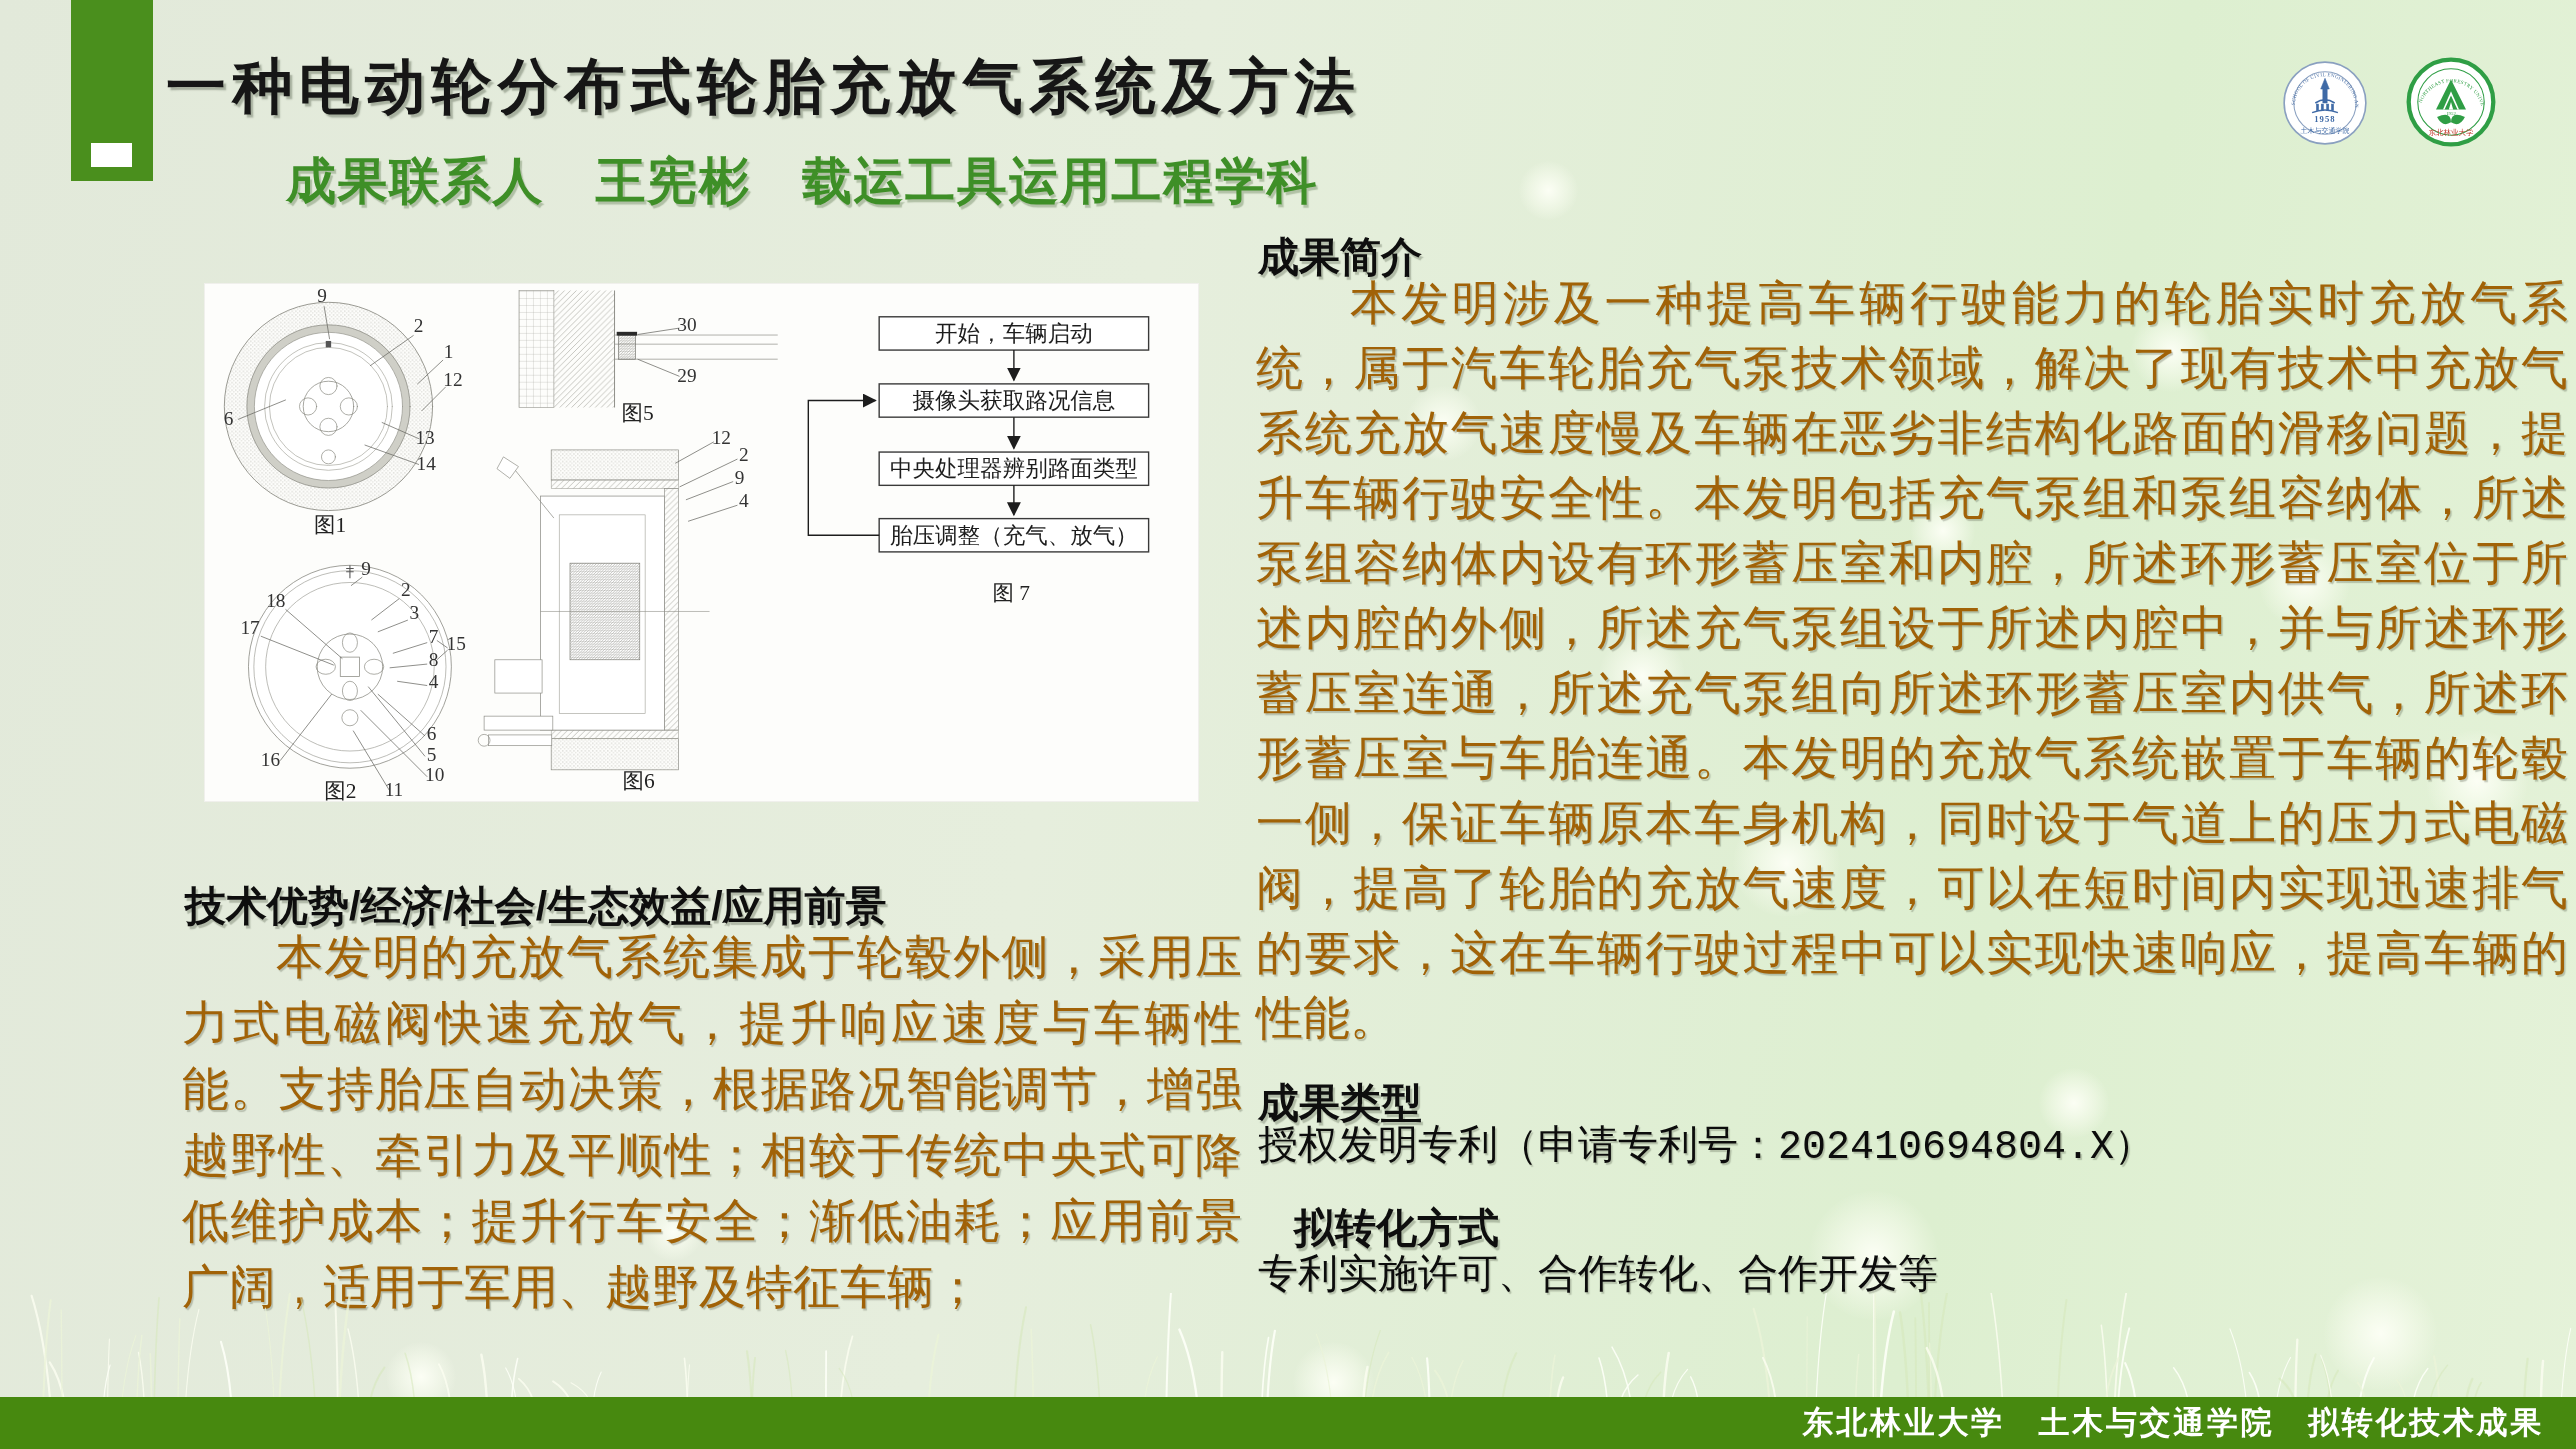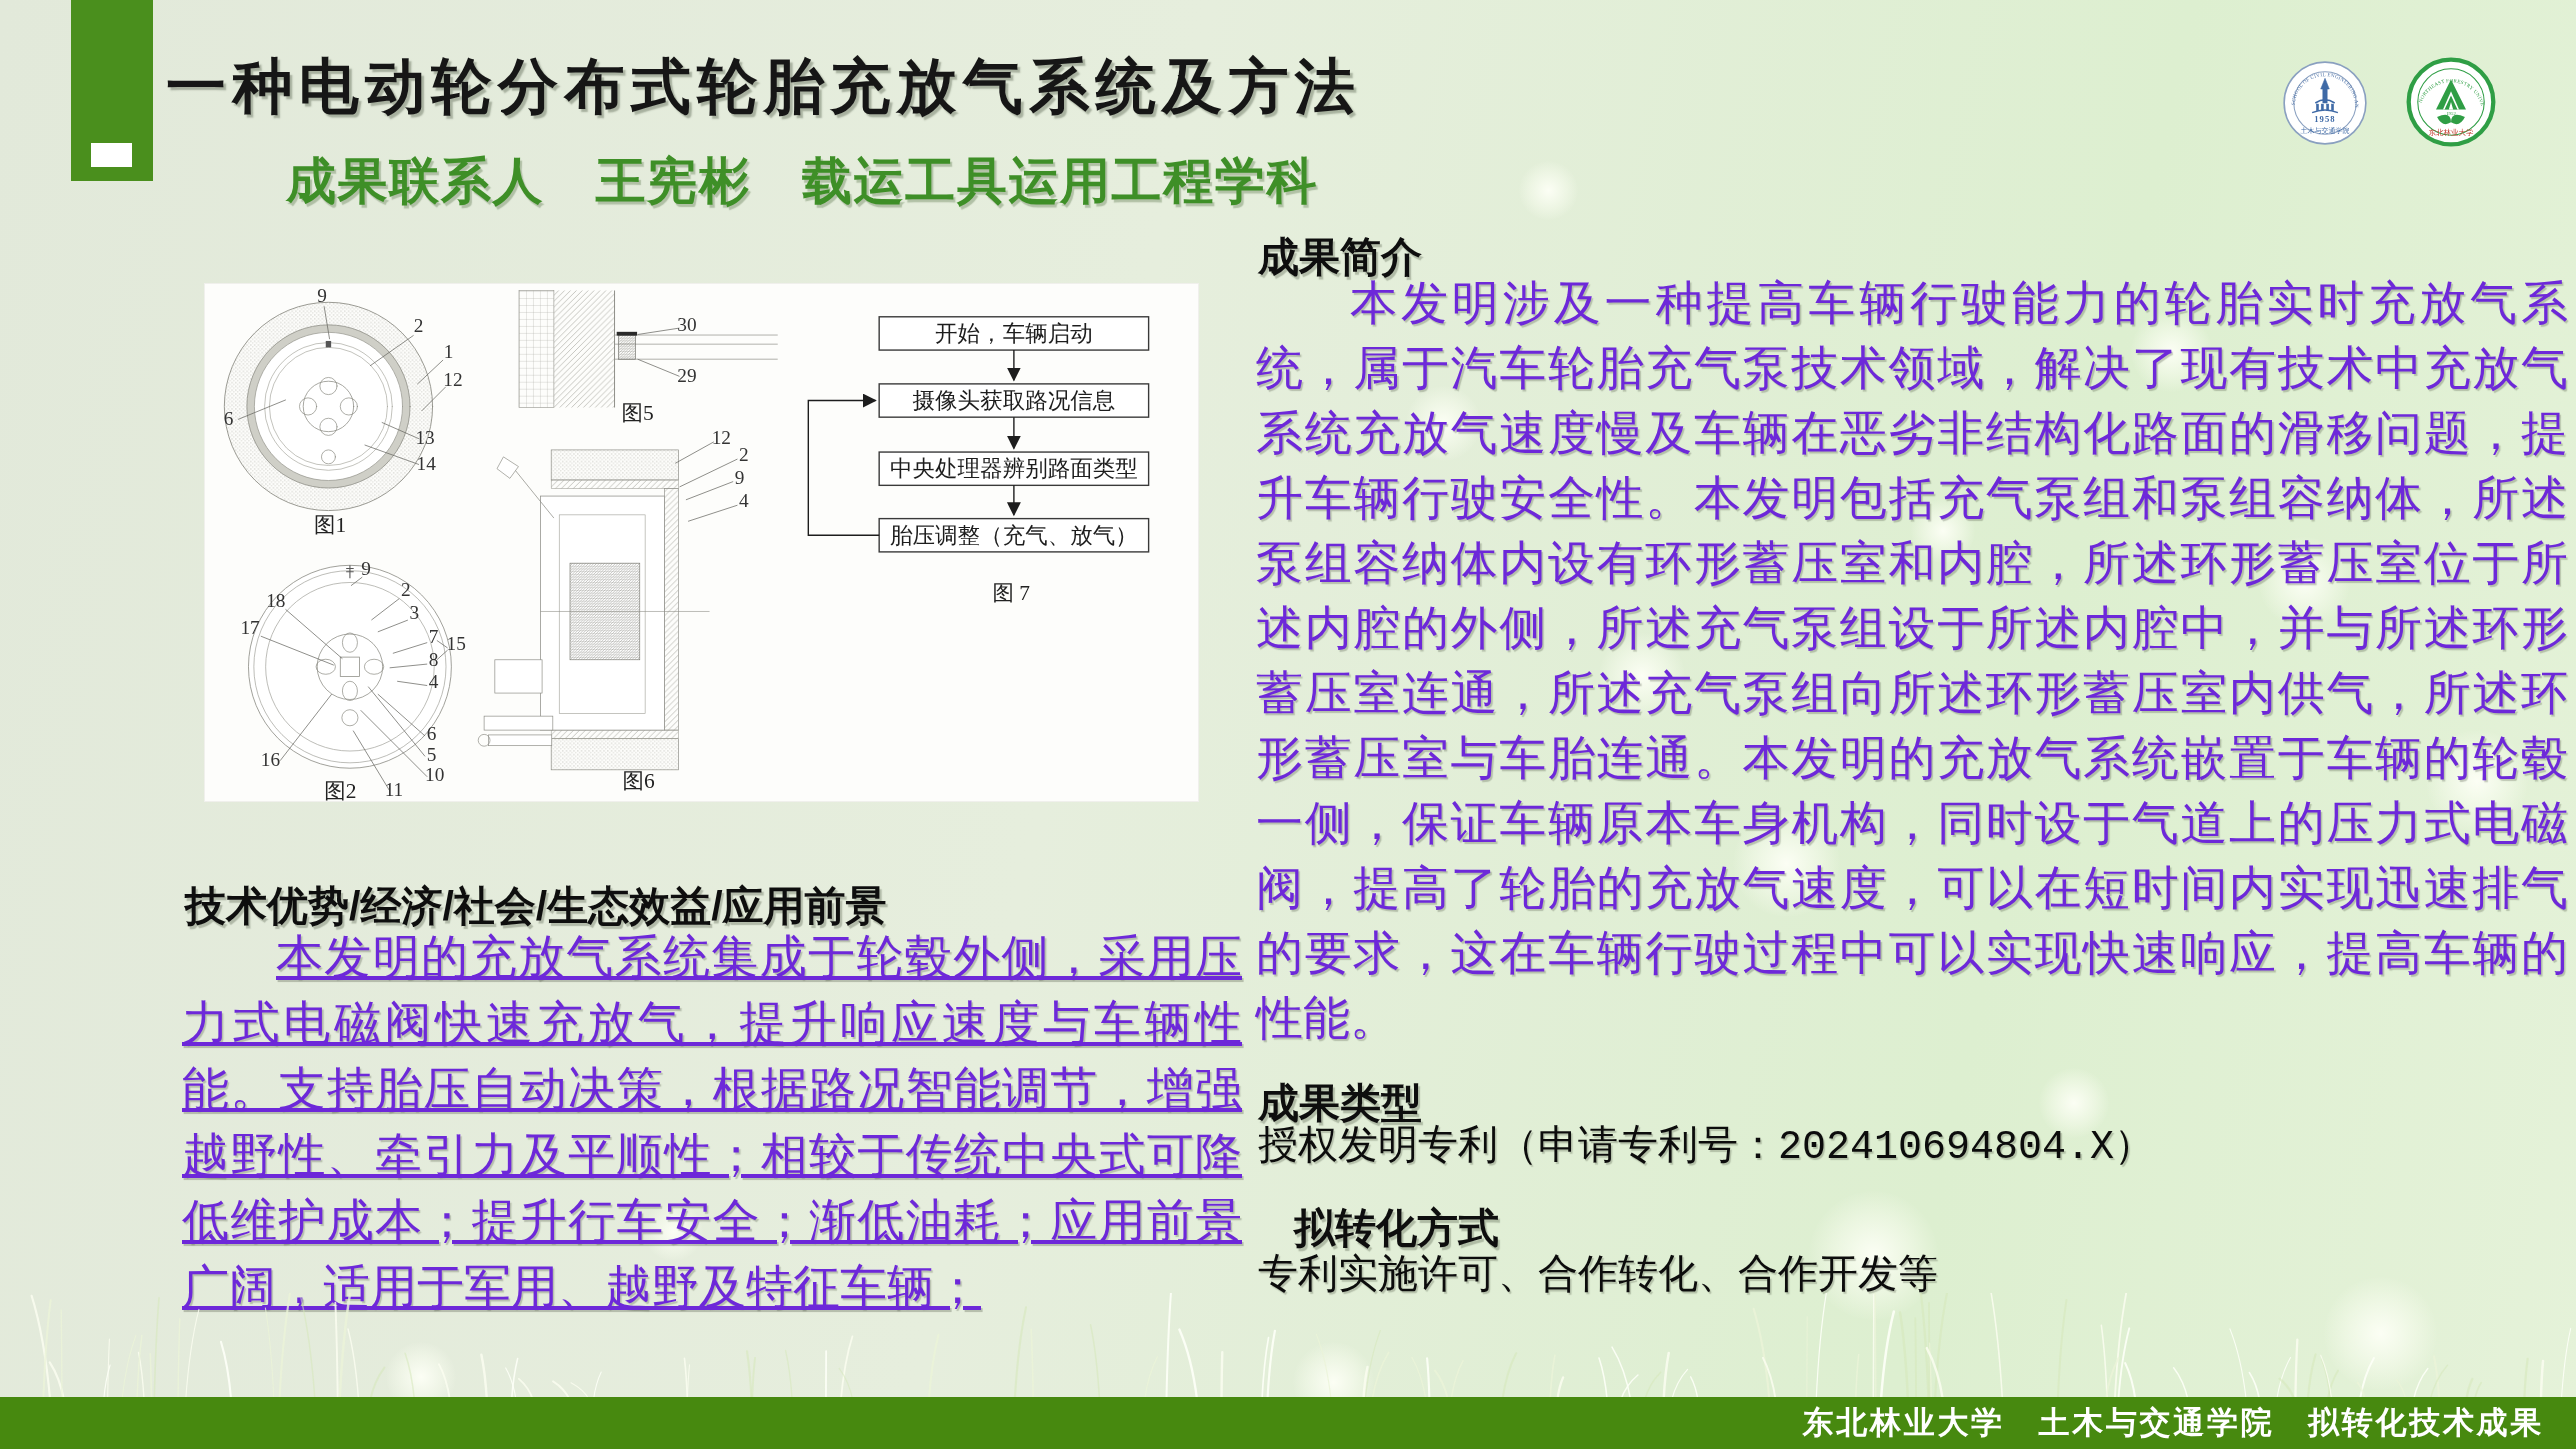--- a/index.html
+++ b/index.html
@@ -17,23 +17,23 @@
     letter-spacing:6.4px;white-space:nowrap;text-shadow:2.7px 3.2px 1.6px rgba(55,65,45,0.35);}
   .page-subtitle{position:absolute;left:286px;top:148px;font-size:50px;font-weight:bold;color:#3e8f27;
     letter-spacing:1.6px;white-space:nowrap;text-shadow:2.1px 2.7px 1.1px rgba(55,90,40,0.3);}
   .logo{position:absolute;}
   
   .figure-panel{position:absolute;left:204px;top:283px;width:993px;height:517px;background:#fdfdfb;
     border:0.5px solid #f0f0ec;}
   
   .sec-heading{position:absolute;font-size:41px;font-weight:bold;color:#0e0e0e;white-space:nowrap;
     text-shadow:2.1px 2.7px 1.1px rgba(60,70,50,0.3);text-align:center;}
-  .body-text{position:absolute;font-family:"Liberation Serif","DejaVu Serif",serif;color:#6d28d9;
+  .body-text{position:absolute;font-family:"Liberation Serif","DejaVu Serif",serif;color:#a16207;
     text-align:justify;text-indent:2em;text-shadow:1.6px 2.1px 1.1px rgba(60,70,50,0.28);}
-  .p-left{left:182px;top:924px;width:1060px;font-size:47px;line-height:66px;text-decoration:underline;}
+  .p-left{left:182px;top:924px;width:1060px;font-size:47px;line-height:66px;}
   .p-intro{left:1256px;top:271px;width:1312px;font-size:47px;line-height:65px;}
   .line-text{position:absolute;font-family:Liberation Mono, monospace;color:#0c0c0c;
     font-size:40px;white-space:nowrap;text-shadow:1.6px 2.1px 1.1px rgba(60,70,50,0.28);}
   .h-adv{left:185px;top:879px;}
   .h-intro{left:1258px;top:230px;}
   .h-type{left:1258px;top:1076px;}
   .h-transform{left:1294px;top:1201px;}
   .p-type{left:1258px;top:1117px;}
   .p-transform{left:1258px;top:1246px;}
   

